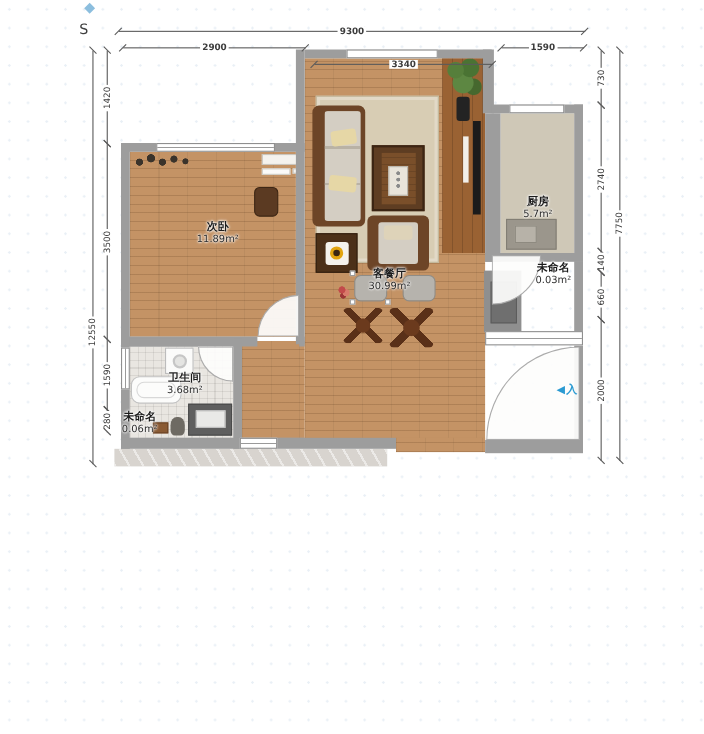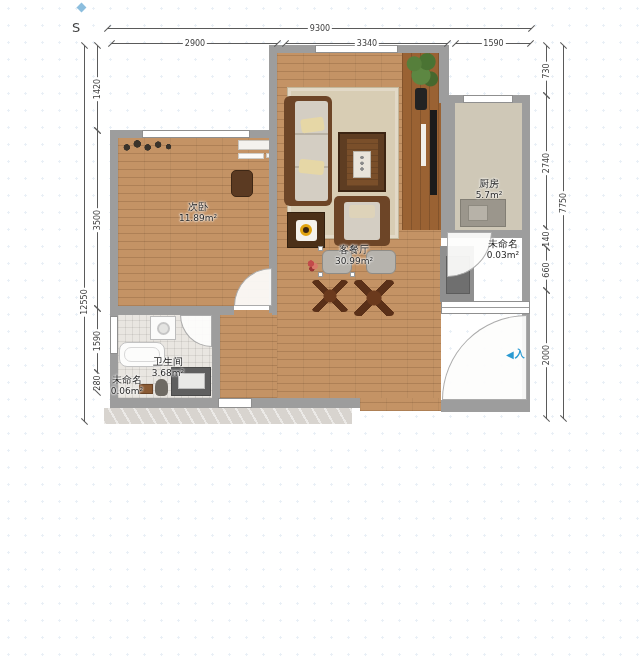--- a/index.html
+++ b/index.html
@@ -39,26 +39,26 @@
   .furn{z-index:3;}
   .rug{background:#d8cdb4;border:1px solid #c3b79b;box-shadow:inset 0 0 0 3px rgba(255,255,255,.25);z-index:2;}
   .handle{width:5px;height:5px;background:#fff;border:1px solid #9a9a9a;z-index:6;}
   
   .dim-h{border-top:1px solid #5a5a5a;z-index:7;height:0;}
   .dim-v{border-left:1px solid #5a5a5a;z-index:7;width:0;}
   .dim-h::before,.dim-h::after{content:'';position:absolute;top:-5px;width:1px;height:9px;background:#5a5a5a;transform:rotate(45deg);}
   .dim-h::before{left:-1px;} .dim-h::after{right:0;}
   .dim-v::before,.dim-v::after{content:'';position:absolute;left:-5px;width:9px;height:1px;background:#5a5a5a;transform:rotate(45deg);}
   .dim-v::before{top:-1px;} .dim-v::after{bottom:0;}
-  .dim-h>span{position:absolute;left:50%;top:0;transform:translate(-50%,-56%);background:#fff;padding:0 2px;font-size:8px;color:#3c3c3c;line-height:1;white-space:nowrap;}
+  .dim-h>span{position:absolute;left:50%;top:0;transform:translate(-50%,-56%);background:#fff;padding:0 2px;font-size:8px;color:#3c3c3c;line-height:1;white-space:nowrap;font-weight:bold;}
   .dim-v>span{position:absolute;left:0;top:var(--lp,50%);transform:translate(-54%,-50%) rotate(180deg);writing-mode:vertical-rl;background:#fff;padding:2px 0;font-size:8px;color:#3c3c3c;line-height:1;white-space:nowrap;}
   
   .rlabel{position:absolute;z-index:8;text-align:center;
     text-shadow:0 0 2px #fff,0 0 2px #fff,0 0 3px #fff;}
-  .rname{font-size:10px;font-weight:normal;color:#1c1c1c;line-height:1.2;}
+  .rname{font-size:10px;font-weight:bold;color:#1c1c1c;line-height:1.2;}
   .rarea{font-size:9px;color:#2a2a2a;line-height:1.2;}
   .entry{position:absolute;z-index:8;color:#2a9ad2;font-size:10px;font-weight:bold;display:flex;align-items:center;gap:1px;}
   .compass-s{position:absolute;z-index:8;font-size:13px;color:#3f3f3f;}
   .needle{position:absolute;width:7px;height:7px;background:#8cbede;transform:rotate(45deg);z-index:8;}
 </style>
 </head>
 <body>
 
 <div class="canvas">
 
@@ -198,36 +198,36 @@
     <div class="rarea">30.99m²</div>
   </div>
   <div class="rlabel" style="left:454px;top:178px;width:70px">
     <div class="rname">厨房</div>
     <div class="rarea">5.7m²</div>
   </div>
   <div class="rlabel" style="left:472px;top:238px;width:62px">
     <div class="rname">未命名</div>
     <div class="rarea">0.03m²</div>
   </div>
-  <div class="rlabel" style="left:133px;top:356px;width:70px">
+  <div class="rlabel" style="left:133px;top:338px;width:70px">
     <div class="rname">卫生间</div>
     <div class="rarea">3.68m²</div>
   </div>
   <div class="rlabel" style="left:92px;top:374px;width:70px">
     <div class="rname">未命名</div>
     <div class="rarea">0.06m²</div>
   </div>
 
   <div class="abs dim-h" style="left:108px;top:28px;width:424px">
       <span>9300</span>
     </div>
   <div class="abs dim-h" style="left:112px;top:43px;width:166px">
       <span>2900</span>
     </div>
-  <div class="abs dim-h" style="left:286px;top:43px;width:162px">
+  <div class="abs dim-h" style="left:286px;top:58px;width:162px">
       <span>3340</span>
     </div>
   <div class="abs dim-h" style="left:456px;top:43px;width:75px">
       <span>1590</span>
     </div>
 
   <div class="abs dim-v" style="left:84px;top:46px;height:376px;--lp:68%">
       <span>12550</span>
     </div>
   <div class="abs dim-v" style="left:97px;top:46px;height:85px">

